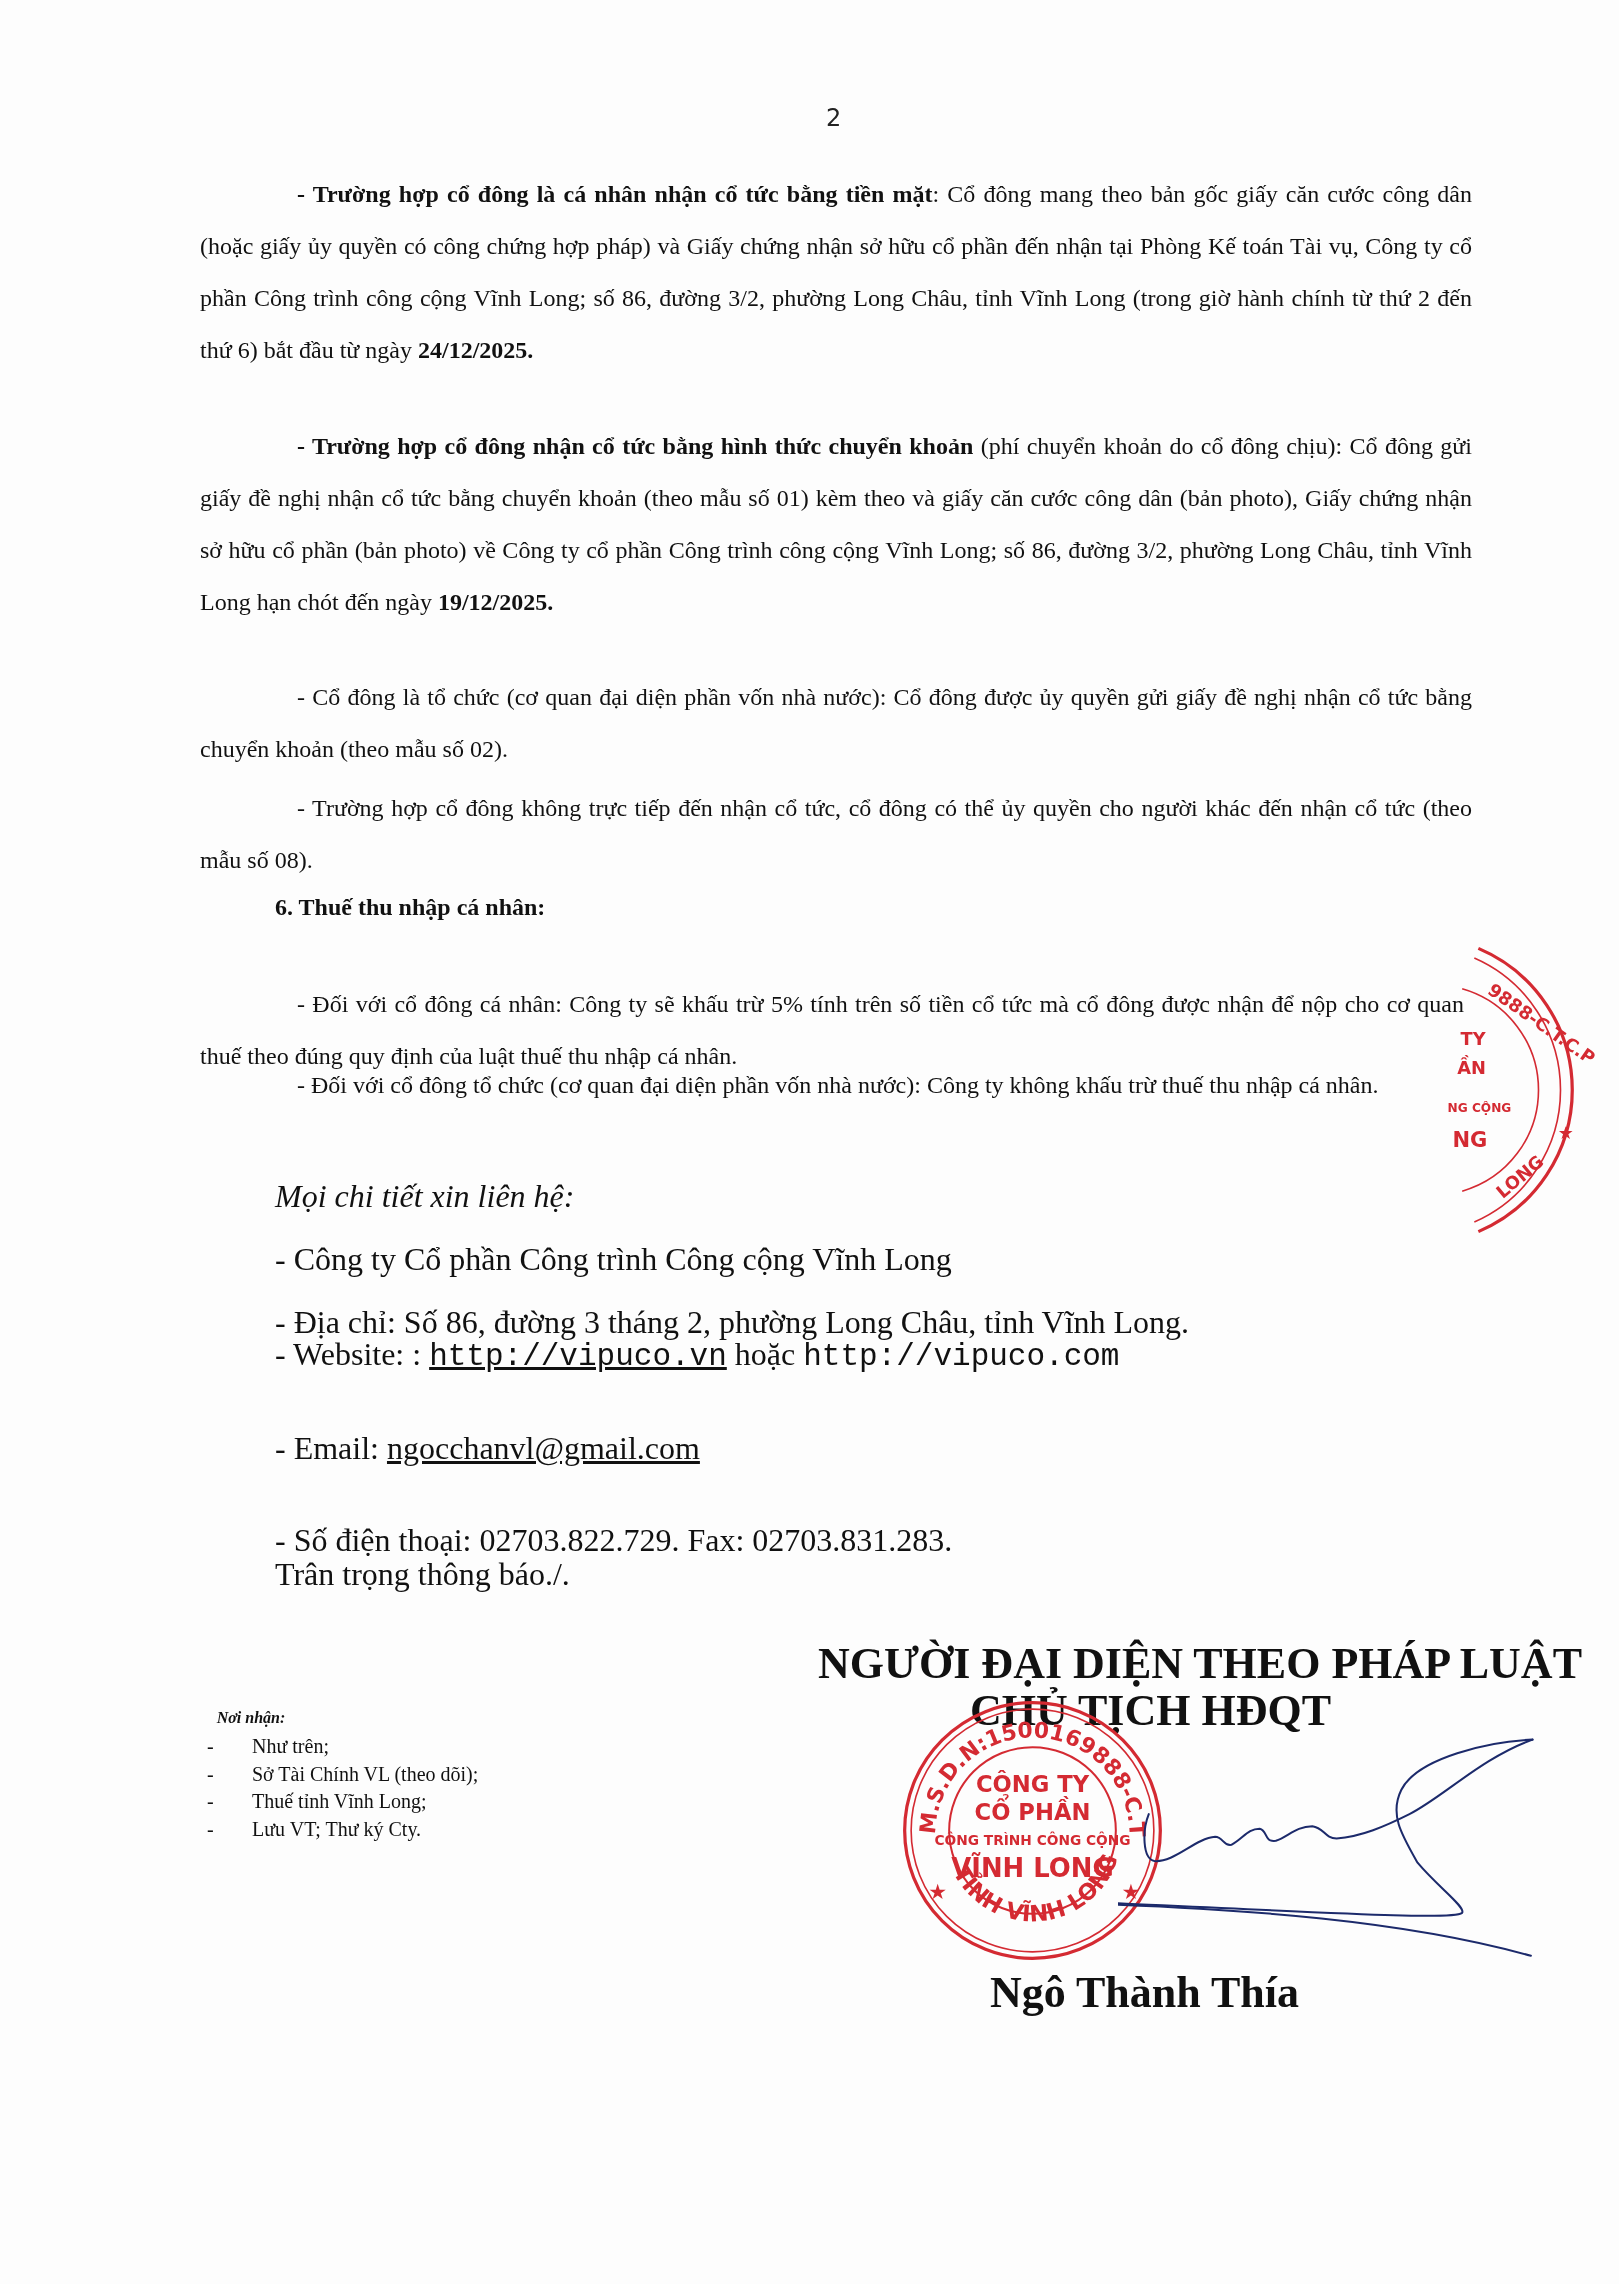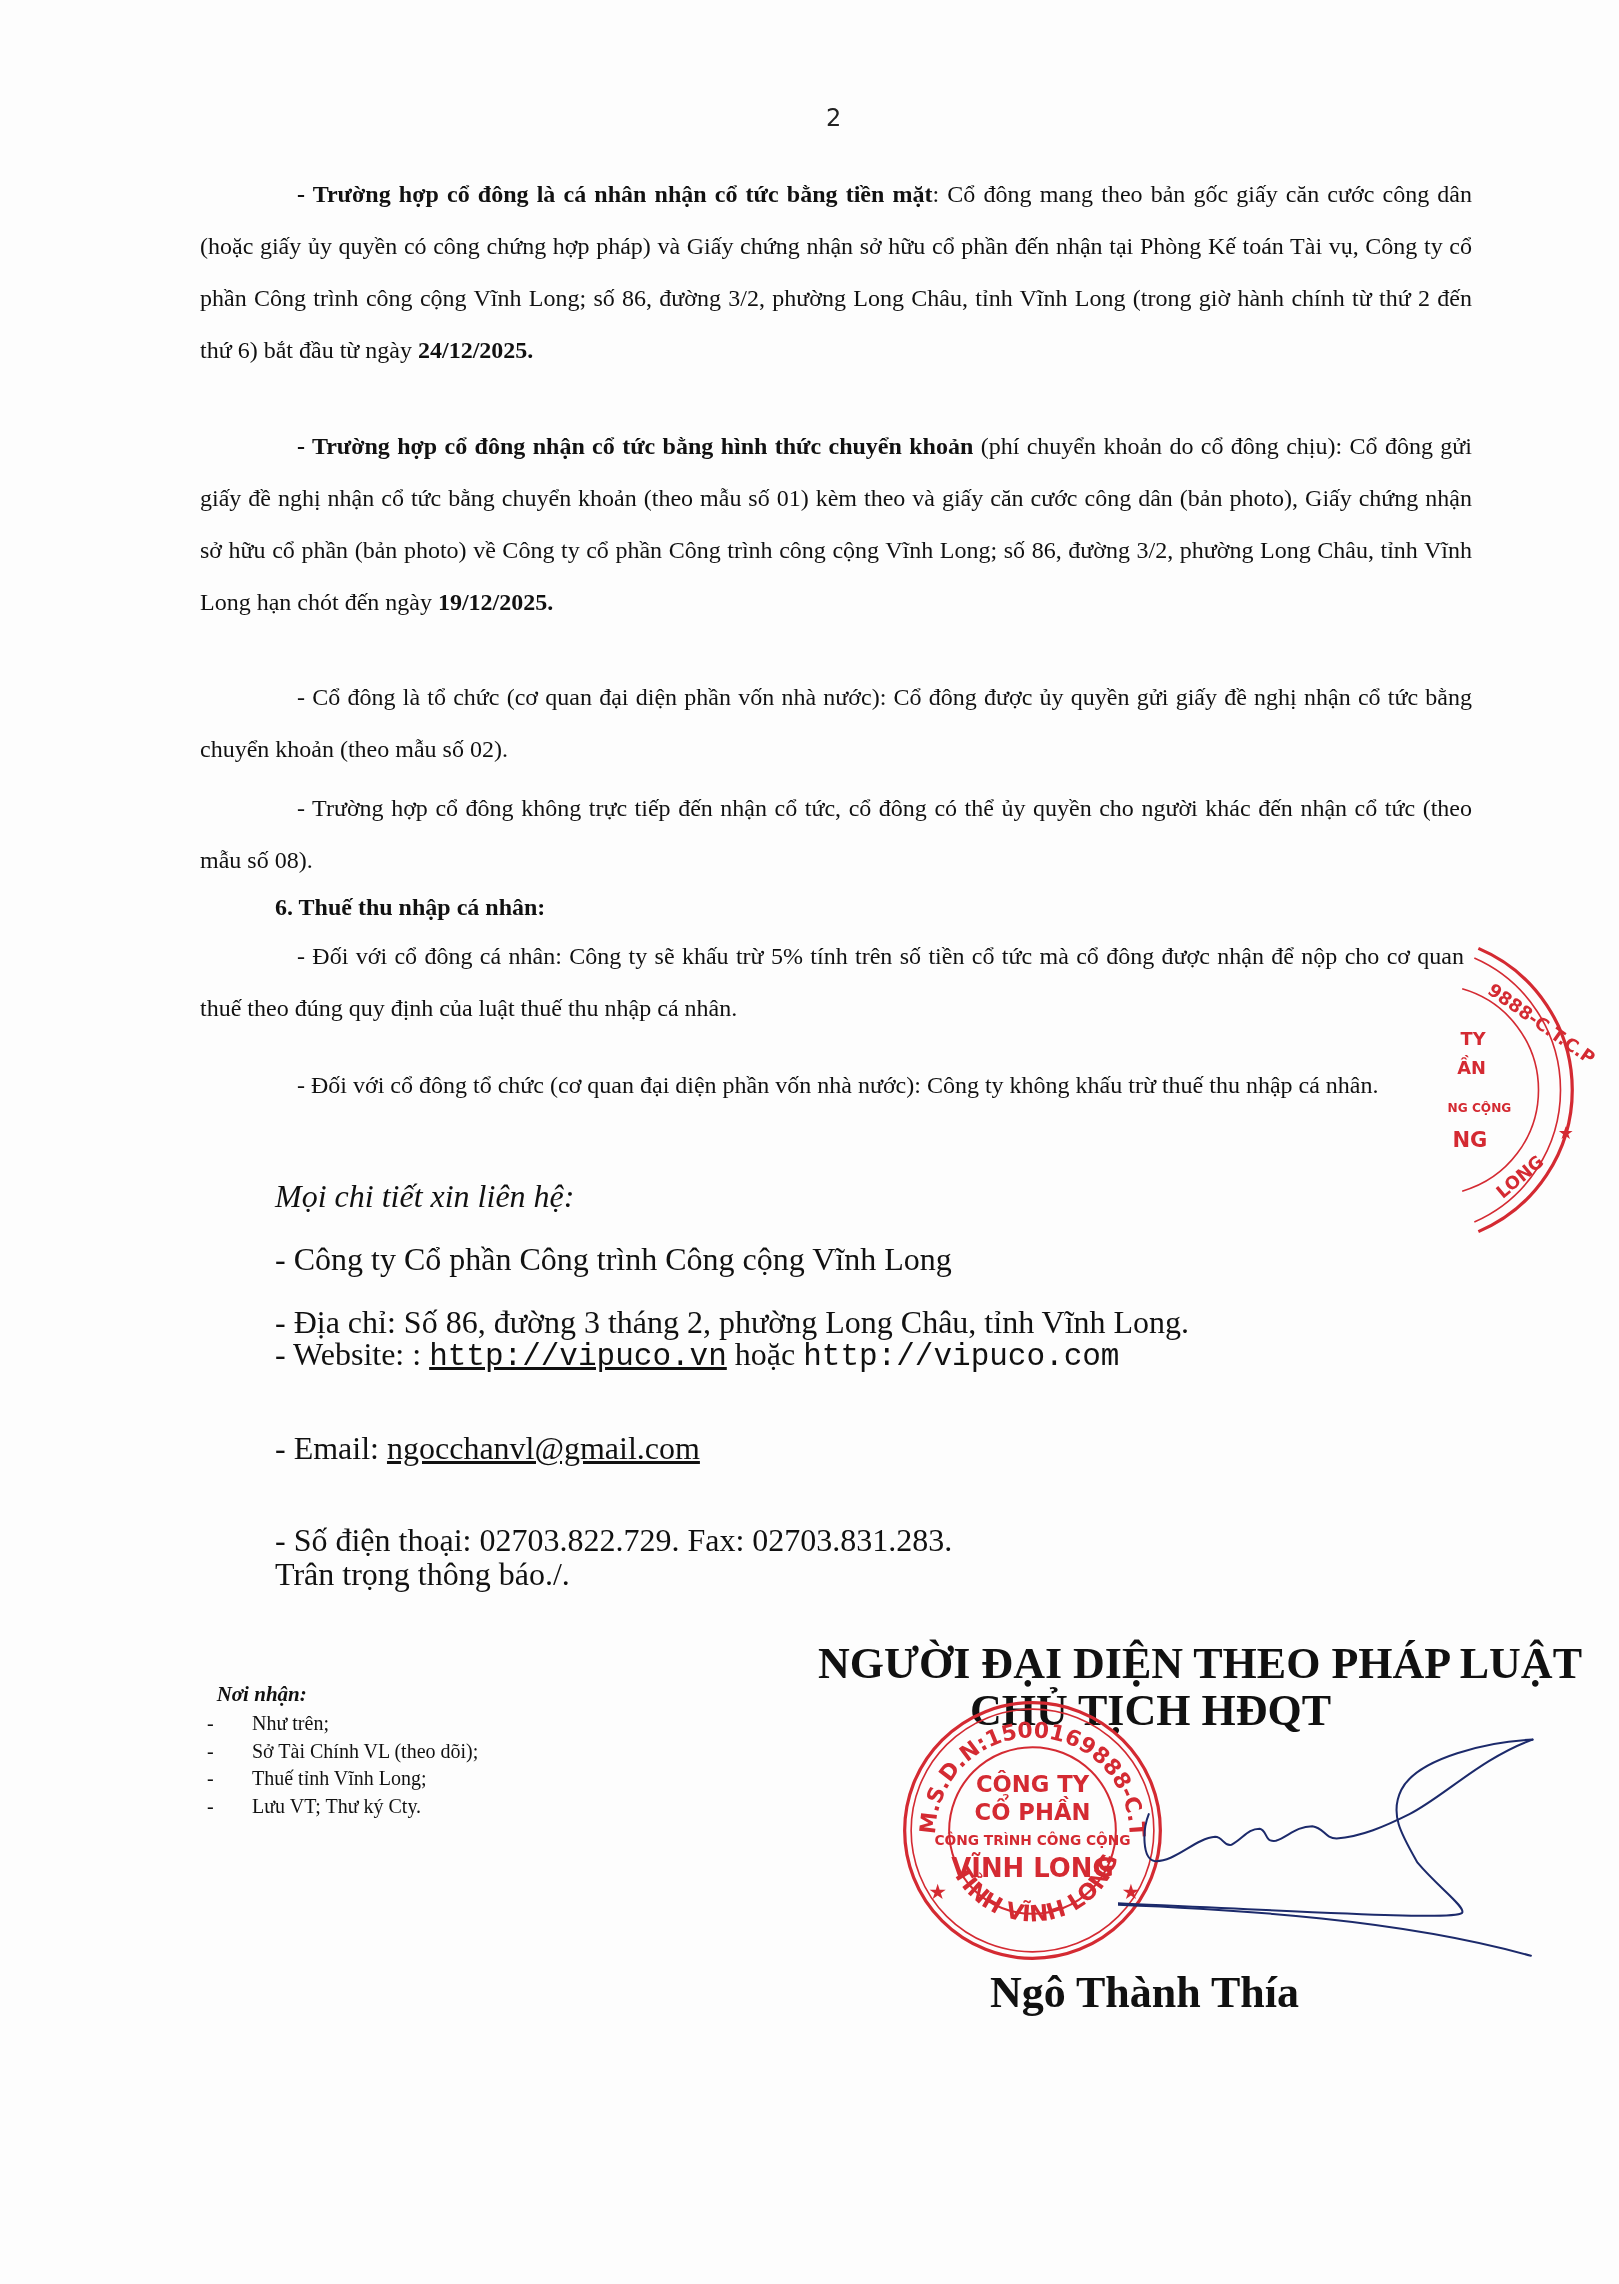--- a/index.html
+++ b/index.html
@@ -7,21 +7,21 @@
          font-family:"Liberation Serif","DejaVu Serif",serif; color:#111; }
   .page-num { position:absolute; left:826px; top:104px; font-family:"DejaVu Sans","Liberation Sans",sans-serif; font-size:24px; color:#222; }
   .para { position:absolute; left:200px; width:1272px; font-size:24px; line-height:52px; text-align:justify; text-indent:97px; }
   .para b { font-weight:bold; }
   .line { position:absolute; left:275px; font-size:32px; line-height:48px; white-space:nowrap; }
   .heading { position:absolute; left:275px; font-size:24px; font-weight:bold; }
   .italic { font-style:italic; }
   .mono { font-family:"Liberation Mono","DejaVu Sans Mono",monospace; font-size:31px; }
   .u { text-decoration:underline; }
   .recipients { position:absolute; left:207px; top:1681px; font-size:20px; line-height:27.5px; }
-  .recipients .title { font-style:italic; font-weight:bold; font-size:21px; margin-left:9.7px; margin-bottom:1.6px; }
+  .recipients .title { font-style:italic; font-weight:bold; font-size:16px; margin-left:9.7px; margin-bottom:1.6px;margin-top:23px; }
   .recipients .item { display:flex; }
   .recipients .dash { width:45px; }
   .sig-title { position:absolute; font-weight:bold; font-size:44px; white-space:nowrap; }
   .stamp { position:absolute; }
 </style>
 </head>
 <body>
 
 <div class="page-num">2</div>
 
@@ -31,21 +31,21 @@
 
 <div class="para" style="top:420px;">
   <b>- Trường hợp cổ đông nhận cổ tức bằng hình thức chuyển khoản</b><span> (phí chuyển khoản do cổ đông chịu): Cổ đông gửi giấy đề nghị nhận cổ tức bằng chuyển khoản (theo mẫu số 01) kèm theo và giấy căn cước công dân (bản photo), Giấy chứng nhận sở hữu cổ phần (bản photo) về Công ty cổ phần Công trình công cộng Vĩnh Long; số 86, đường 3/2, phường Long Châu, tỉnh Vĩnh Long  hạn chót đến ngày </span><b>19/12/2025.</b>
 </div>
 
 <div class="para" style="top:671px;">- Cổ đông là tổ chức (cơ quan đại diện phần vốn nhà nước): Cổ đông được ủy quyền gửi giấy đề nghị nhận cổ tức bằng chuyển khoản (theo mẫu số 02).</div>
 <div class="para" style="top:782px;">- Trường hợp cổ đông không trực tiếp đến nhận cổ tức, cổ đông có thể ủy quyền cho người khác đến nhận cổ tức (theo mẫu số 08).</div>
 
 <div class="heading" style="top:894px;">6. Thuế thu nhập cá nhân:</div>
 
-<div class="para" style="top:930px; width:1264px;">- Đối với cổ đông cá nhân: Công ty sẽ khấu trừ 5% tính trên số tiền cổ tức mà cổ đông được nhận để nộp cho cơ quan thuế theo đúng quy định của luật thuế thu nhập cá nhân.</div>
+<div class="para" style="top:978px; width:1264px;">- Đối với cổ đông cá nhân: Công ty sẽ khấu trừ 5% tính trên số tiền cổ tức mà cổ đông được nhận để nộp cho cơ quan thuế theo đúng quy định của luật thuế thu nhập cá nhân.</div>
 <div class="para" style="top:1059px; width:1264px;">- Đối với cổ đông tổ chức (cơ quan đại diện phần vốn nhà nước): Công ty không khấu trừ thuế thu nhập cá nhân.</div>
 
 <div class="line italic" style="top:1172px;">Mọi chi tiết xin liên hệ:</div>
 <div class="line" style="top:1235px;">- Công ty Cổ phần Công trình Công cộng Vĩnh Long</div>
 <div class="line" style="top:1298px;">- Địa chỉ: Số 86, đường 3 tháng 2, phường Long Châu, tỉnh Vĩnh Long.</div>
 <div class="line" style="top:1330px;">
   <span>- Website: : </span><span class="mono u">http://vipuco.vn</span><span> hoặc </span><span class="mono">http://vipuco.com</span>
 </div>
 <div class="line" style="top:1424px;">
   <span>- Email: </span><span class="u">ngocchanvl@gmail.com</span>

